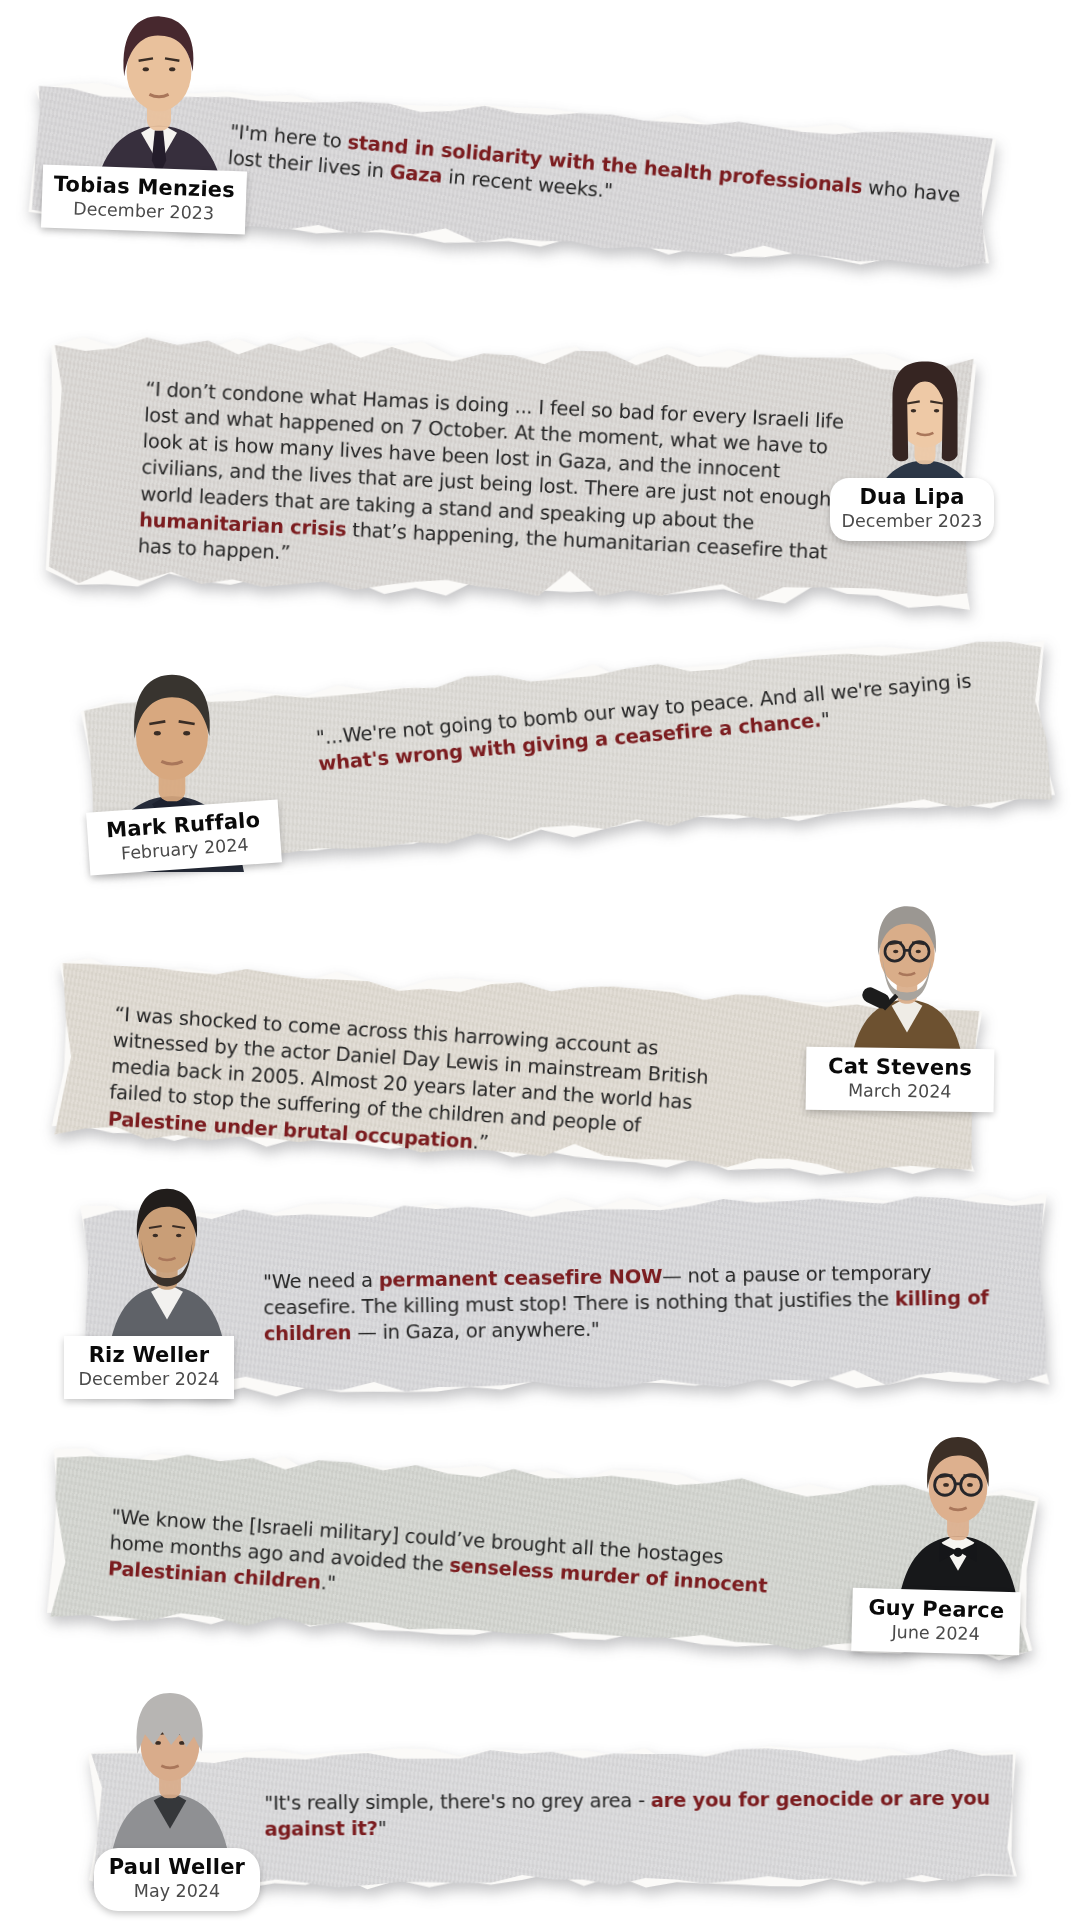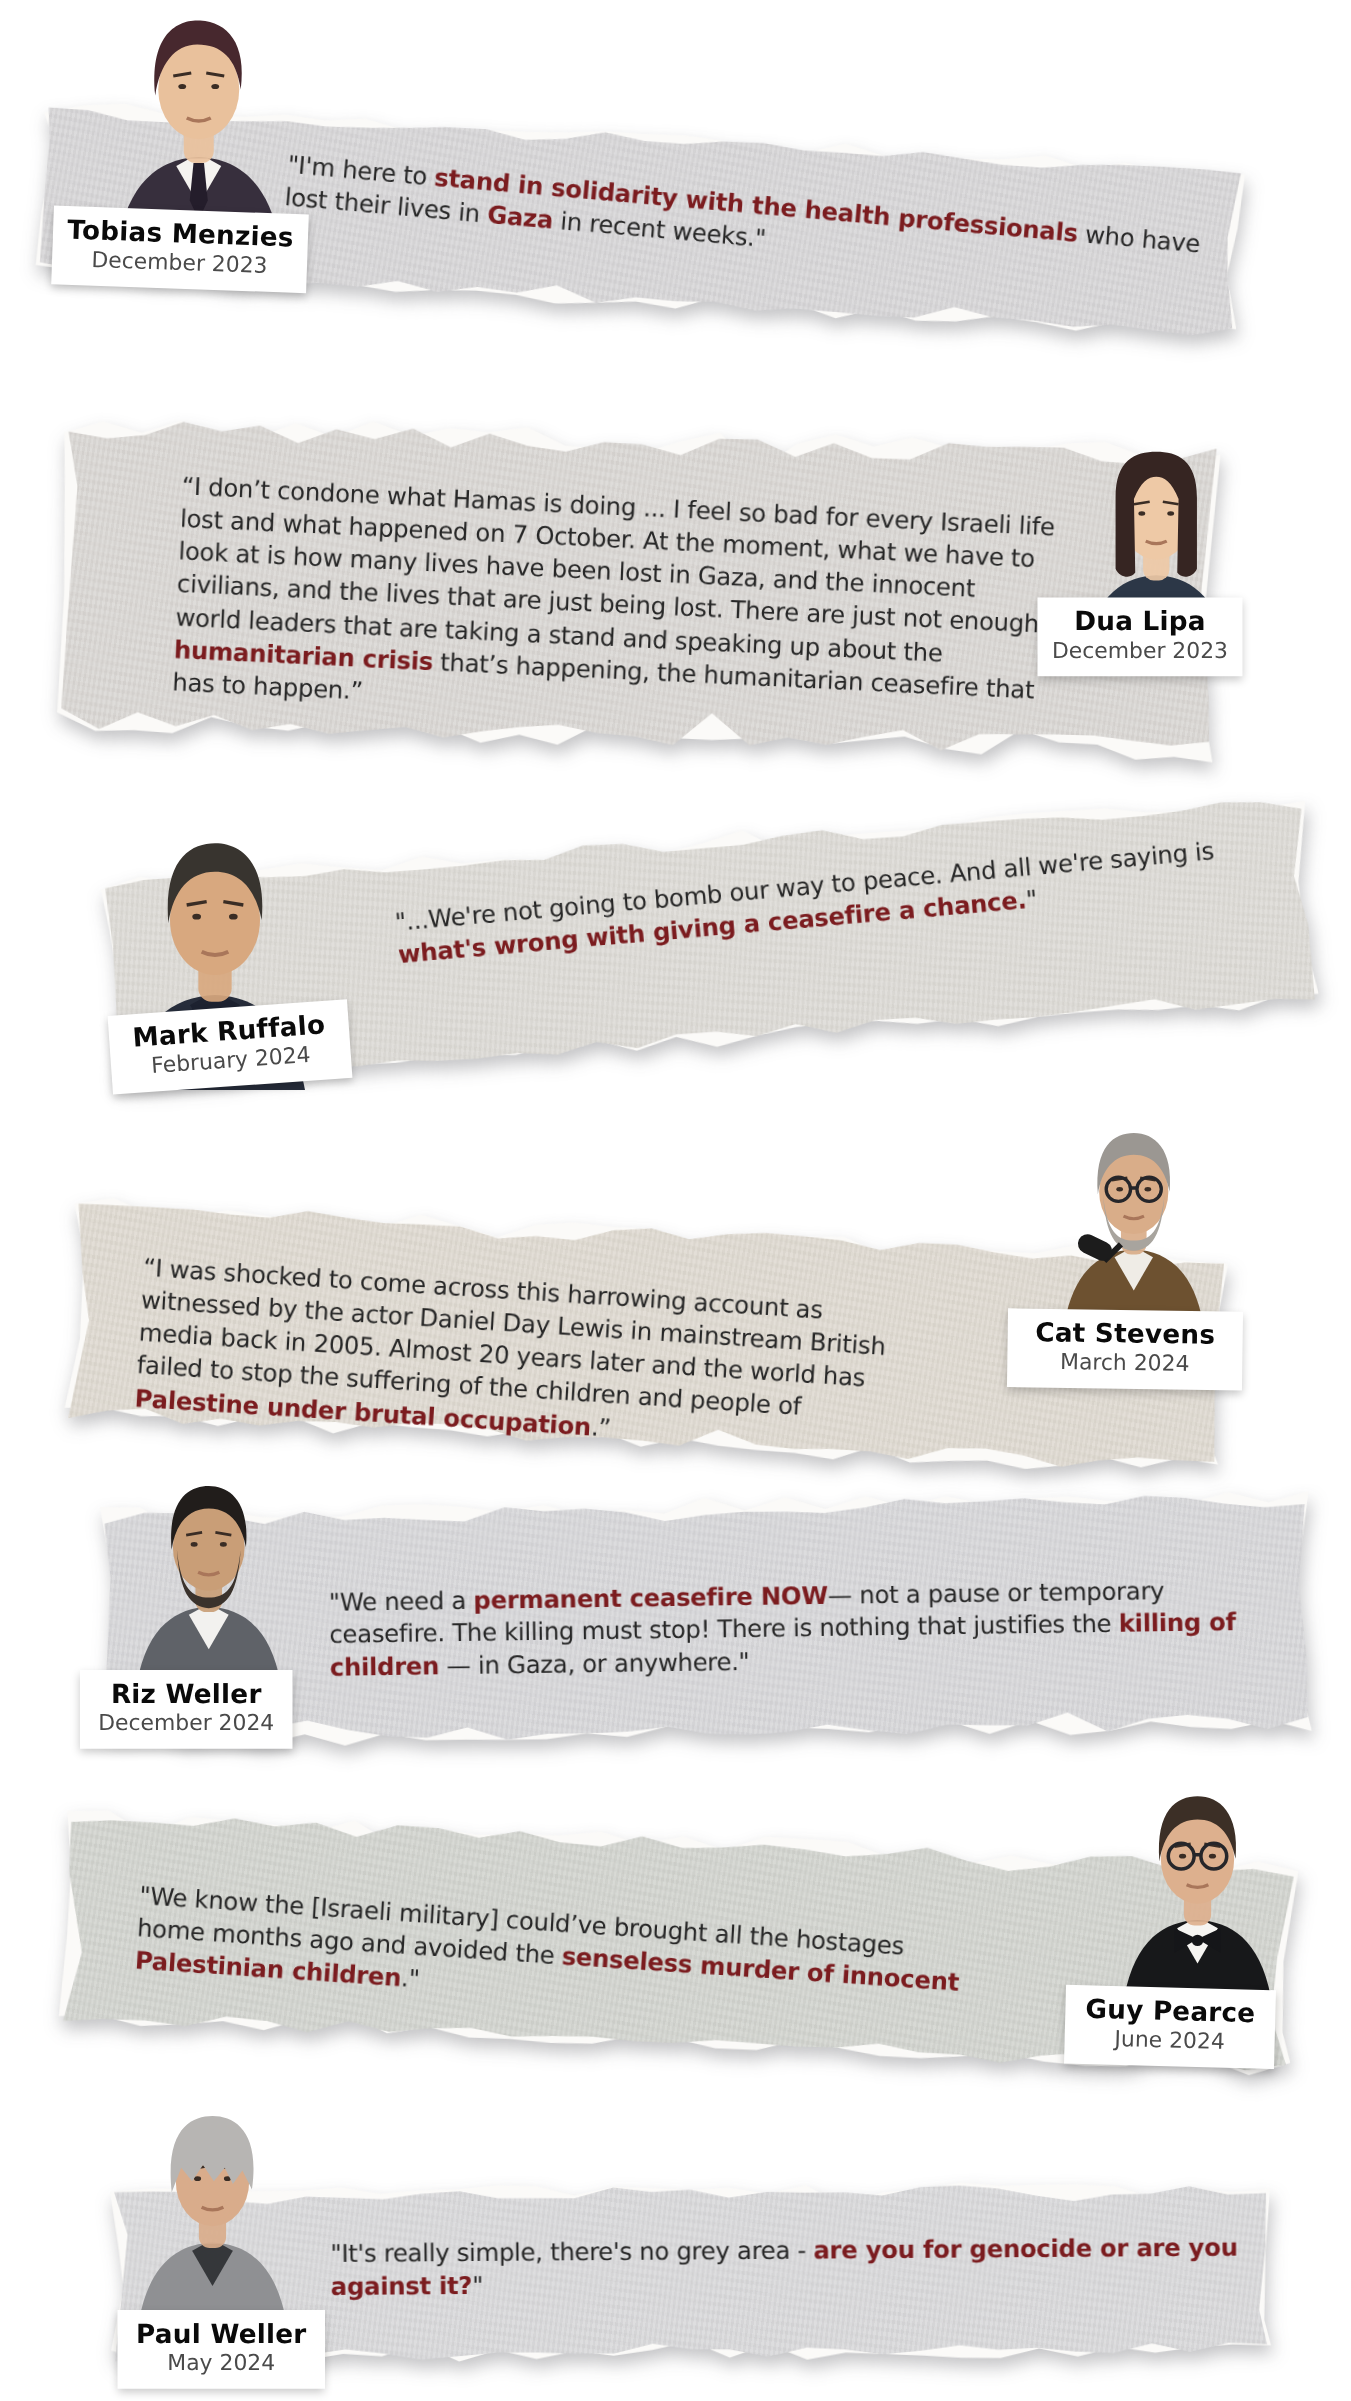--- a/index.html
+++ b/index.html
@@ -30,21 +30,21 @@
 
   
   .pw1{left:36px;top:78px;width:962px;height:142px;transform:rotate(3.2deg);transform-origin:0 0;}
   .q1{padding:24px 0 0 198px;width:758px;transform:rotate(1.8deg);transform-origin:0 0;}
   .ph1{left:56px;top:2px;width:206px;height:192px;}
   .lb1{left:42px;top:168px;width:188px;transform:rotate(2deg);}
   
   .pw2{left:52px;top:330px;width:925px;height:258px;transform:rotate(1.5deg);transform-origin:0 0;}
   .q2{padding:42px 0 0 96px;width:702px;transform:rotate(1.2deg);transform-origin:0 0;}
   .ph2{left:862px;top:320px;width:126px;height:200px;}
-  .lb2{left:830px;top:478px;width:148px;}
+  .lb2{left:830px;top:478px;width:148px;border-radius:19px;}
   
   .pw3{left:80px;top:700px;width:966px;height:172px;transform:rotate(-4deg);transform-origin:0 0;}
   .q3{padding:46px 0 0 232px;width:706px;transform:rotate(-1deg);transform-origin:0 0;}
   .ph3{left:92px;top:652px;width:160px;height:220px;}
   .lb3{left:88px;top:806px;width:176px;transform:rotate(-4deg);}
   
   .pw4{left:60px;top:956px;width:924px;height:182px;transform:rotate(2.8deg);transform-origin:0 0;}
   .q4{padding:42px 0 0 58px;width:618px;transform:rotate(.8deg);transform-origin:0 0;}
   .ph4{left:812px;top:894px;width:190px;height:164px;}
   .lb4{left:806px;top:1048px;width:172px;transform:rotate(.8deg);}
@@ -55,21 +55,21 @@
   .lb5{left:64px;top:1336px;width:154px;}
   
   .pw6{left:54px;top:1446px;width:986px;height:176px;transform:rotate(2.4deg);transform-origin:0 0;}
   .q6{padding:54px 0 0 62px;width:664px;transform:rotate(1.4deg);transform-origin:0 0;}
   .ph6{left:892px;top:1424px;width:132px;height:174px;}
   .lb6{left:852px;top:1590px;width:152px;transform:rotate(1.5deg);}
   
   .pw7{left:88px;top:1750px;width:928px;height:142px;transform:rotate(-.4deg);transform-origin:0 0;}
   .q7{padding:42px 0 0 176px;width:772px;}
   .ph7{left:104px;top:1682px;width:132px;height:174px;}
-  .lb7{left:94px;top:1848px;width:150px;}
+  .lb7{left:94px;top:1848px;width:150px;border-radius:24px;}
 </style>
 </head>
 <body>
 
 <div class="canvas">
 
   <section>
     <div class="pw pw1">
       <div class="po" style="clip-path: polygon(0% 8.48%, 3.33% 3.05%, 6.67% 0.96%, 10% 5.31%, 13.33% 4.57%, 16.67% 4.63%, 20% 1.91%, 23.33% 4.1%, 26.67% 1.78%, 30% 7.04%, 33.33% 5.34%, 36.67% 4.48%, 40% 4.27%, 43.33% 3.28%, 46.67% 1.36%, 50% 1.72%, 53.33% 1.19%, 56.67% 3.29%, 60% 6.52%, 63.33% 7.27%, 66.67% 0.77%, 70% 6.6%, 73.33% 6.34%, 76.67% 5.66%, 80% 4.49%, 83.33% 1.08%, 86.67% 7.11%, 90% 2.71%, 93.33% 7.48%, 96.67% 12.24%, 100% 5.21%, 99.63% 36.36%, 98.96% 63.02%, 100% 93.02%, 96.67% 91.17%, 93.33% 95.8%, 90% 92.6%, 86.67% 98.76%, 83.33% 95.22%, 80% 93.12%, 76.67% 97.34%, 73.33% 98.16%, 70% 92.75%, 66.67% 99.25%, 63.33% 92.53%, 60% 93.06%, 56.67% 91.26%, 53.33% 98.81%, 50% 96.2%, 46.67% 98.2%, 43.33% 99.82%, 40% 96.21%, 36.67% 95.11%, 33.33% 96.06%, 30% 98.3%, 26.67% 95.65%, 23.33% 93.23%, 20% 95.87%, 16.67% 99%, 13.33% 95.66%, 10% 97.6%, 6.67% 94.91%, 3.33% 96.3%, 0% 94.44%, 0.23% 63.88%, 1.09% 26.63%);"></div>
       <div class="pi" style="clip-path: polygon(0.35% 5.5%, 3.66% 5.82%, 6.97% 10.32%, 10.28% 10.17%, 13.59% 8.05%, 16.9% 7.04%, 20.21% 5.76%, 23.52% 7.47%, 26.83% 6.95%, 30.14% 5.77%, 33.45% 4.12%, 36.76% 4.01%, 40.07% 8.72%, 43.38% 6.93%, 46.69% 1.94%, 50% 5.59%, 53.31% 6.05%, 56.62% 3.43%, 59.93% 3.12%, 63.24% 5.96%, 66.55% 6.12%, 69.86% 6.58%, 73.17% 3.14%, 76.48% 5.53%, 79.79% 7.74%, 83.1% 8.21%, 86.41% 5.38%, 89.72% 4.08%, 93.03% 3.74%, 96.34% 4.01%, 99.65% 5.12%, 98.84% 41.74%, 99% 61.68%, 99.65% 92.47%, 96.34% 97.55%, 93.03% 96.02%, 89.72% 94.28%, 86.41% 96.6%, 83.1% 94.42%, 79.79% 93.93%, 76.48% 89.28%, 73.17% 96.53%, 69.86% 96.61%, 66.55% 95.73%, 63.24% 95.27%, 59.93% 97.53%, 56.62% 93.9%, 53.31% 94.79%, 50% 93.82%, 46.69% 98.17%, 43.38% 89.54%, 40.07% 95%, 36.76% 93.01%, 33.45% 97.08%, 30.14% 92.17%, 26.83% 96.6%, 23.52% 95.65%, 20.21% 97.69%, 16.9% 91.93%, 13.59% 92.63%, 10.28% 95.27%, 6.97% 94.99%, 3.66% 95.69%, 0.35% 92.86%, 0.41% 54.24%, 0.59% 25%); background-color: rgb(216, 215, 217);"></div>

